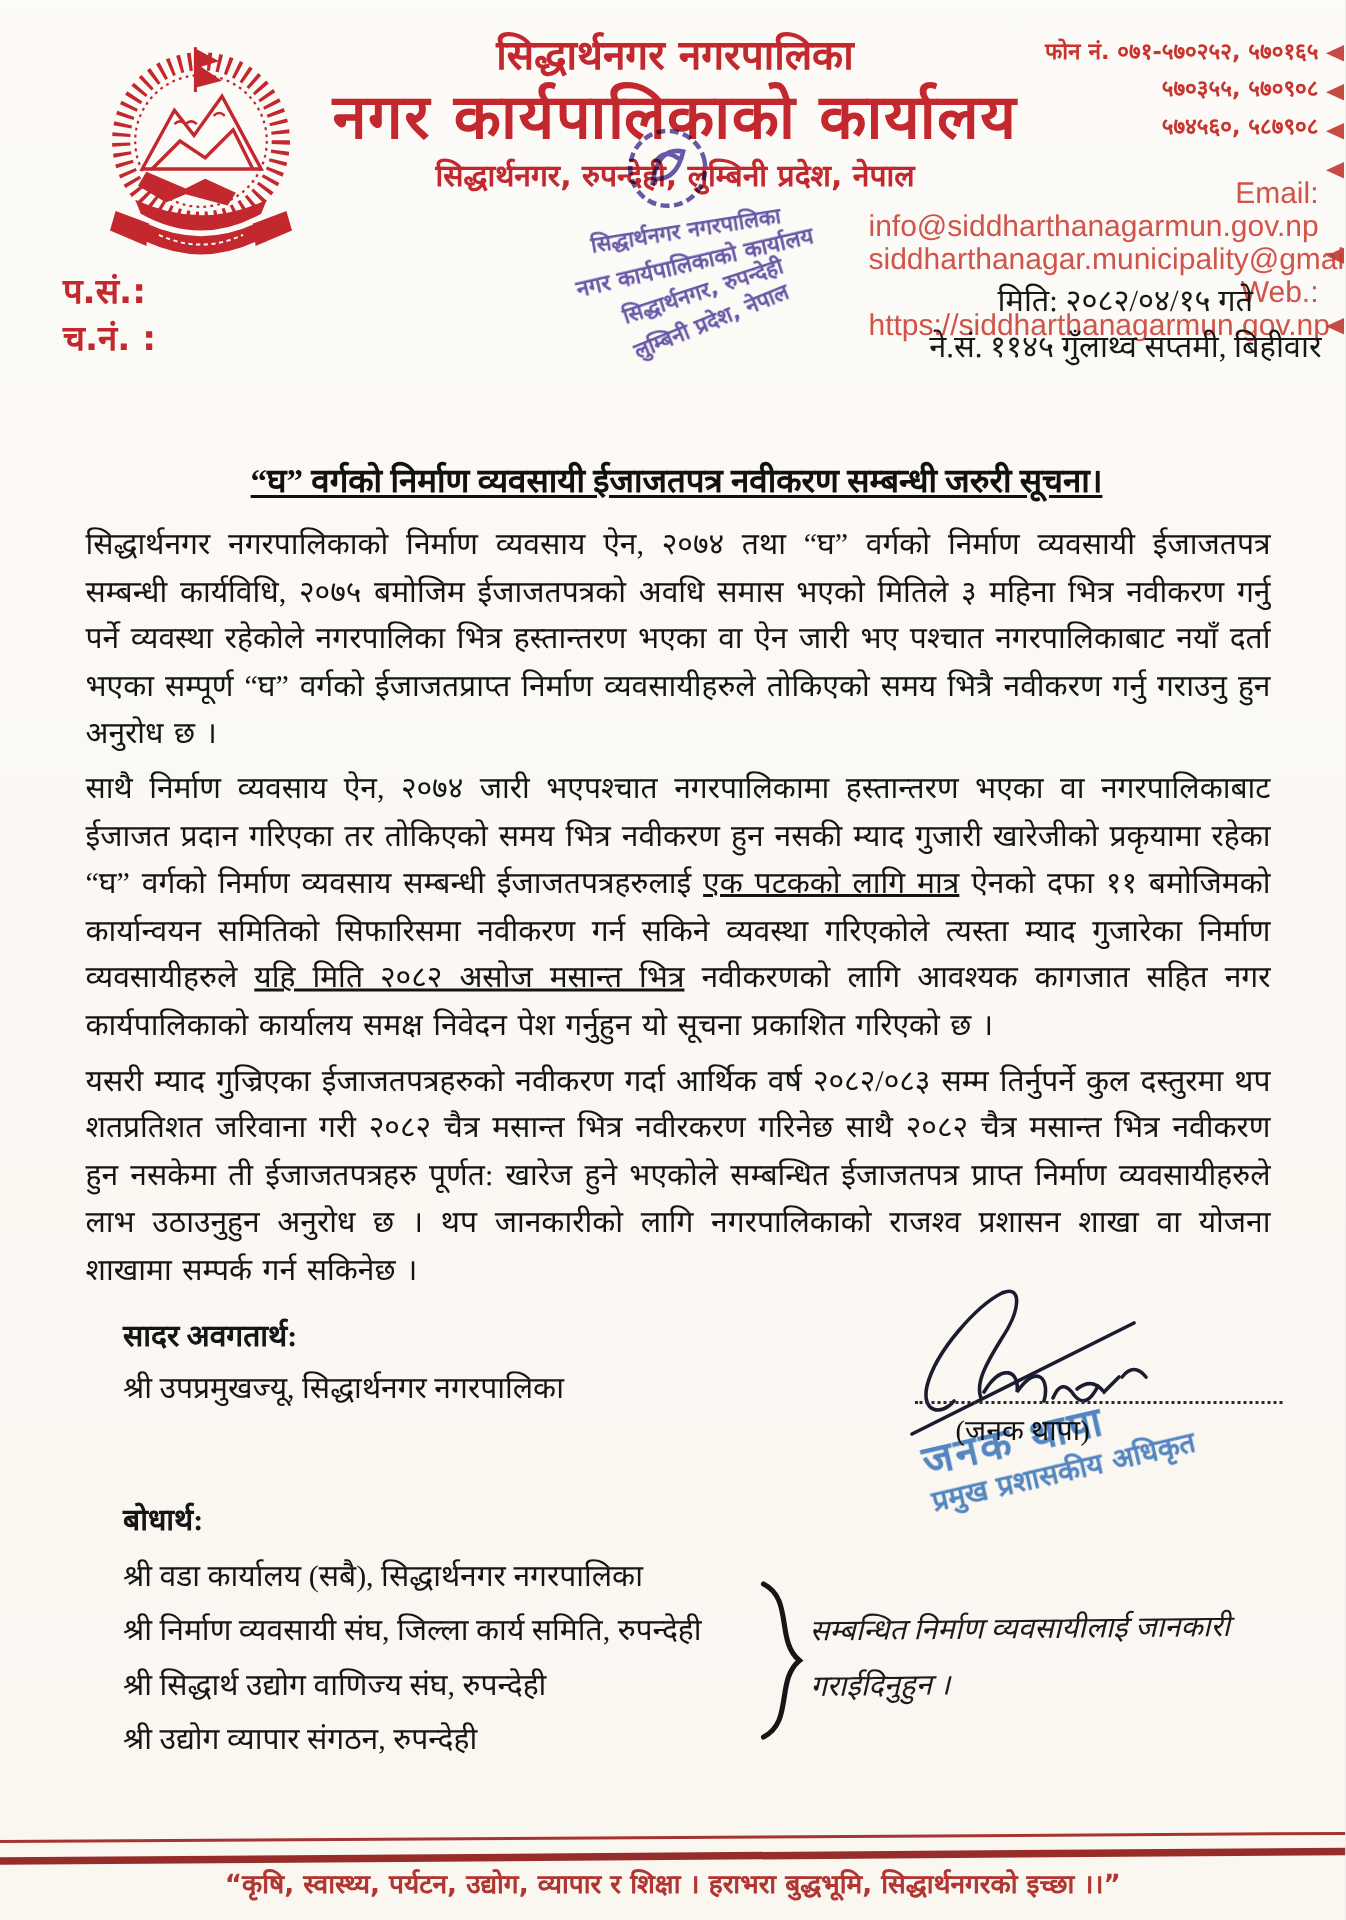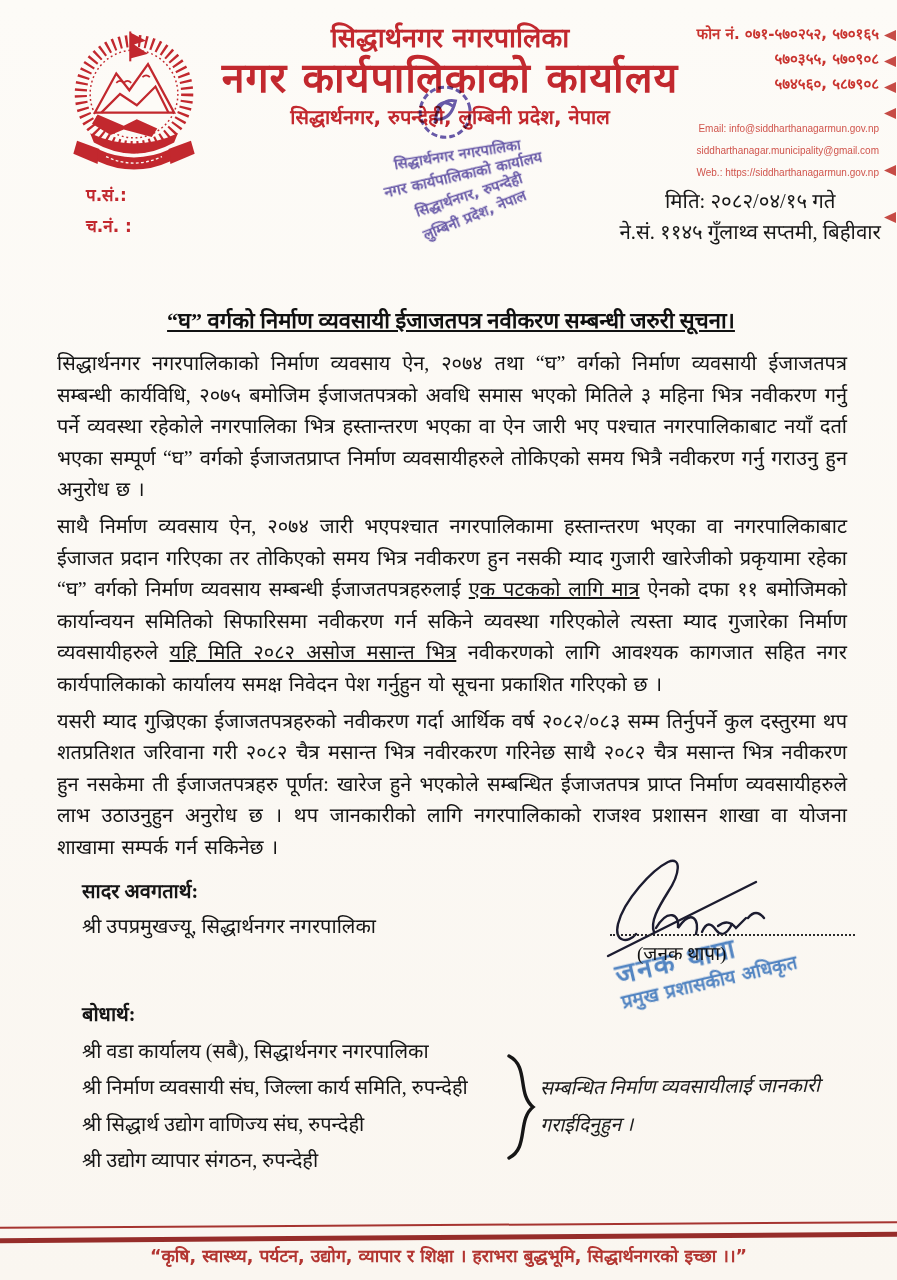--- a/index.html
+++ b/index.html
@@ -13,25 +13,25 @@
   
   .emblem{position:absolute;left:64px;top:26px;width:140px;height:150px;}
   .lh-center{position:absolute;left:215px;top:22px;width:470px;text-align:center;color:#c2282e;}
   .lh-muni{font-family:"DejaVu Sans","Liberation Sans",sans-serif;font-weight:bold;font-size:27px;line-height:32px;}
   .lh-office{font-family:"DejaVu Sans","Liberation Sans",sans-serif;font-weight:bold;font-size:41px;line-height:48px;letter-spacing:1px;}
   .lh-addr{font-family:"DejaVu Sans","Liberation Sans",sans-serif;font-weight:bold;font-size:20px;line-height:26px;margin-top:2px;}
   .lh-right{position:absolute;right:18px;top:22px;width:270px;text-align:right;
     font-family:"DejaVu Sans","Liberation Sans",sans-serif;font-weight:bold;
     color:#c9342f;font-size:15px;line-height:25px;}
   .lh-mail{position:absolute;right:18px;top:118px;width:300px;text-align:right;
-    font-family:"Liberation Sans","DejaVu Sans",sans-serif;color:#d0544c;font-size:10px;line-height:22px;}
+    font-family:"Liberation Sans","DejaVu Sans",sans-serif;color:#d0544c;font-size:20px;line-height:22px;}
   .scan-mark{position:absolute;right:1px;width:12px;height:11px;background:#c03732;
     clip-path:polygon(100% 0,100% 100%,0 50%);opacity:.9;}
   .refs{position:absolute;left:42px;top:180px;color:#c2282e;
-    font-family:"DejaVu Sans","Liberation Sans",sans-serif;font-weight:bold;font-size:17px;line-height:31px;margin-left:44px;}
+    font-family:"DejaVu Sans","Liberation Sans",sans-serif;font-weight:bold;font-size:23px;line-height:31px;}
   .dateline{position:absolute;right:16px;top:186px;text-align:center;font-size:20.5px;line-height:31px;color:#171717;}
   
   .stamp{position:absolute;left:336px;top:80px;width:250px;height:175px;
     transform:rotate(-16deg);color:#5343a2;opacity:.88;mix-blend-mode:multiply;
     font-family:"DejaVu Sans","Liberation Sans",sans-serif;font-weight:bold;text-align:center;}
   .stamp .sline{position:relative;font-size:14.5px;line-height:21px;filter:blur(.3px);}
   .stamp .s1{transform:rotate(7deg);}
   .stamp .s2{transform:rotate(3deg);font-size:15px;}
   .stamp .s3{transform:rotate(-2deg);}
   .stamp .s4{transform:rotate(-6deg);}

